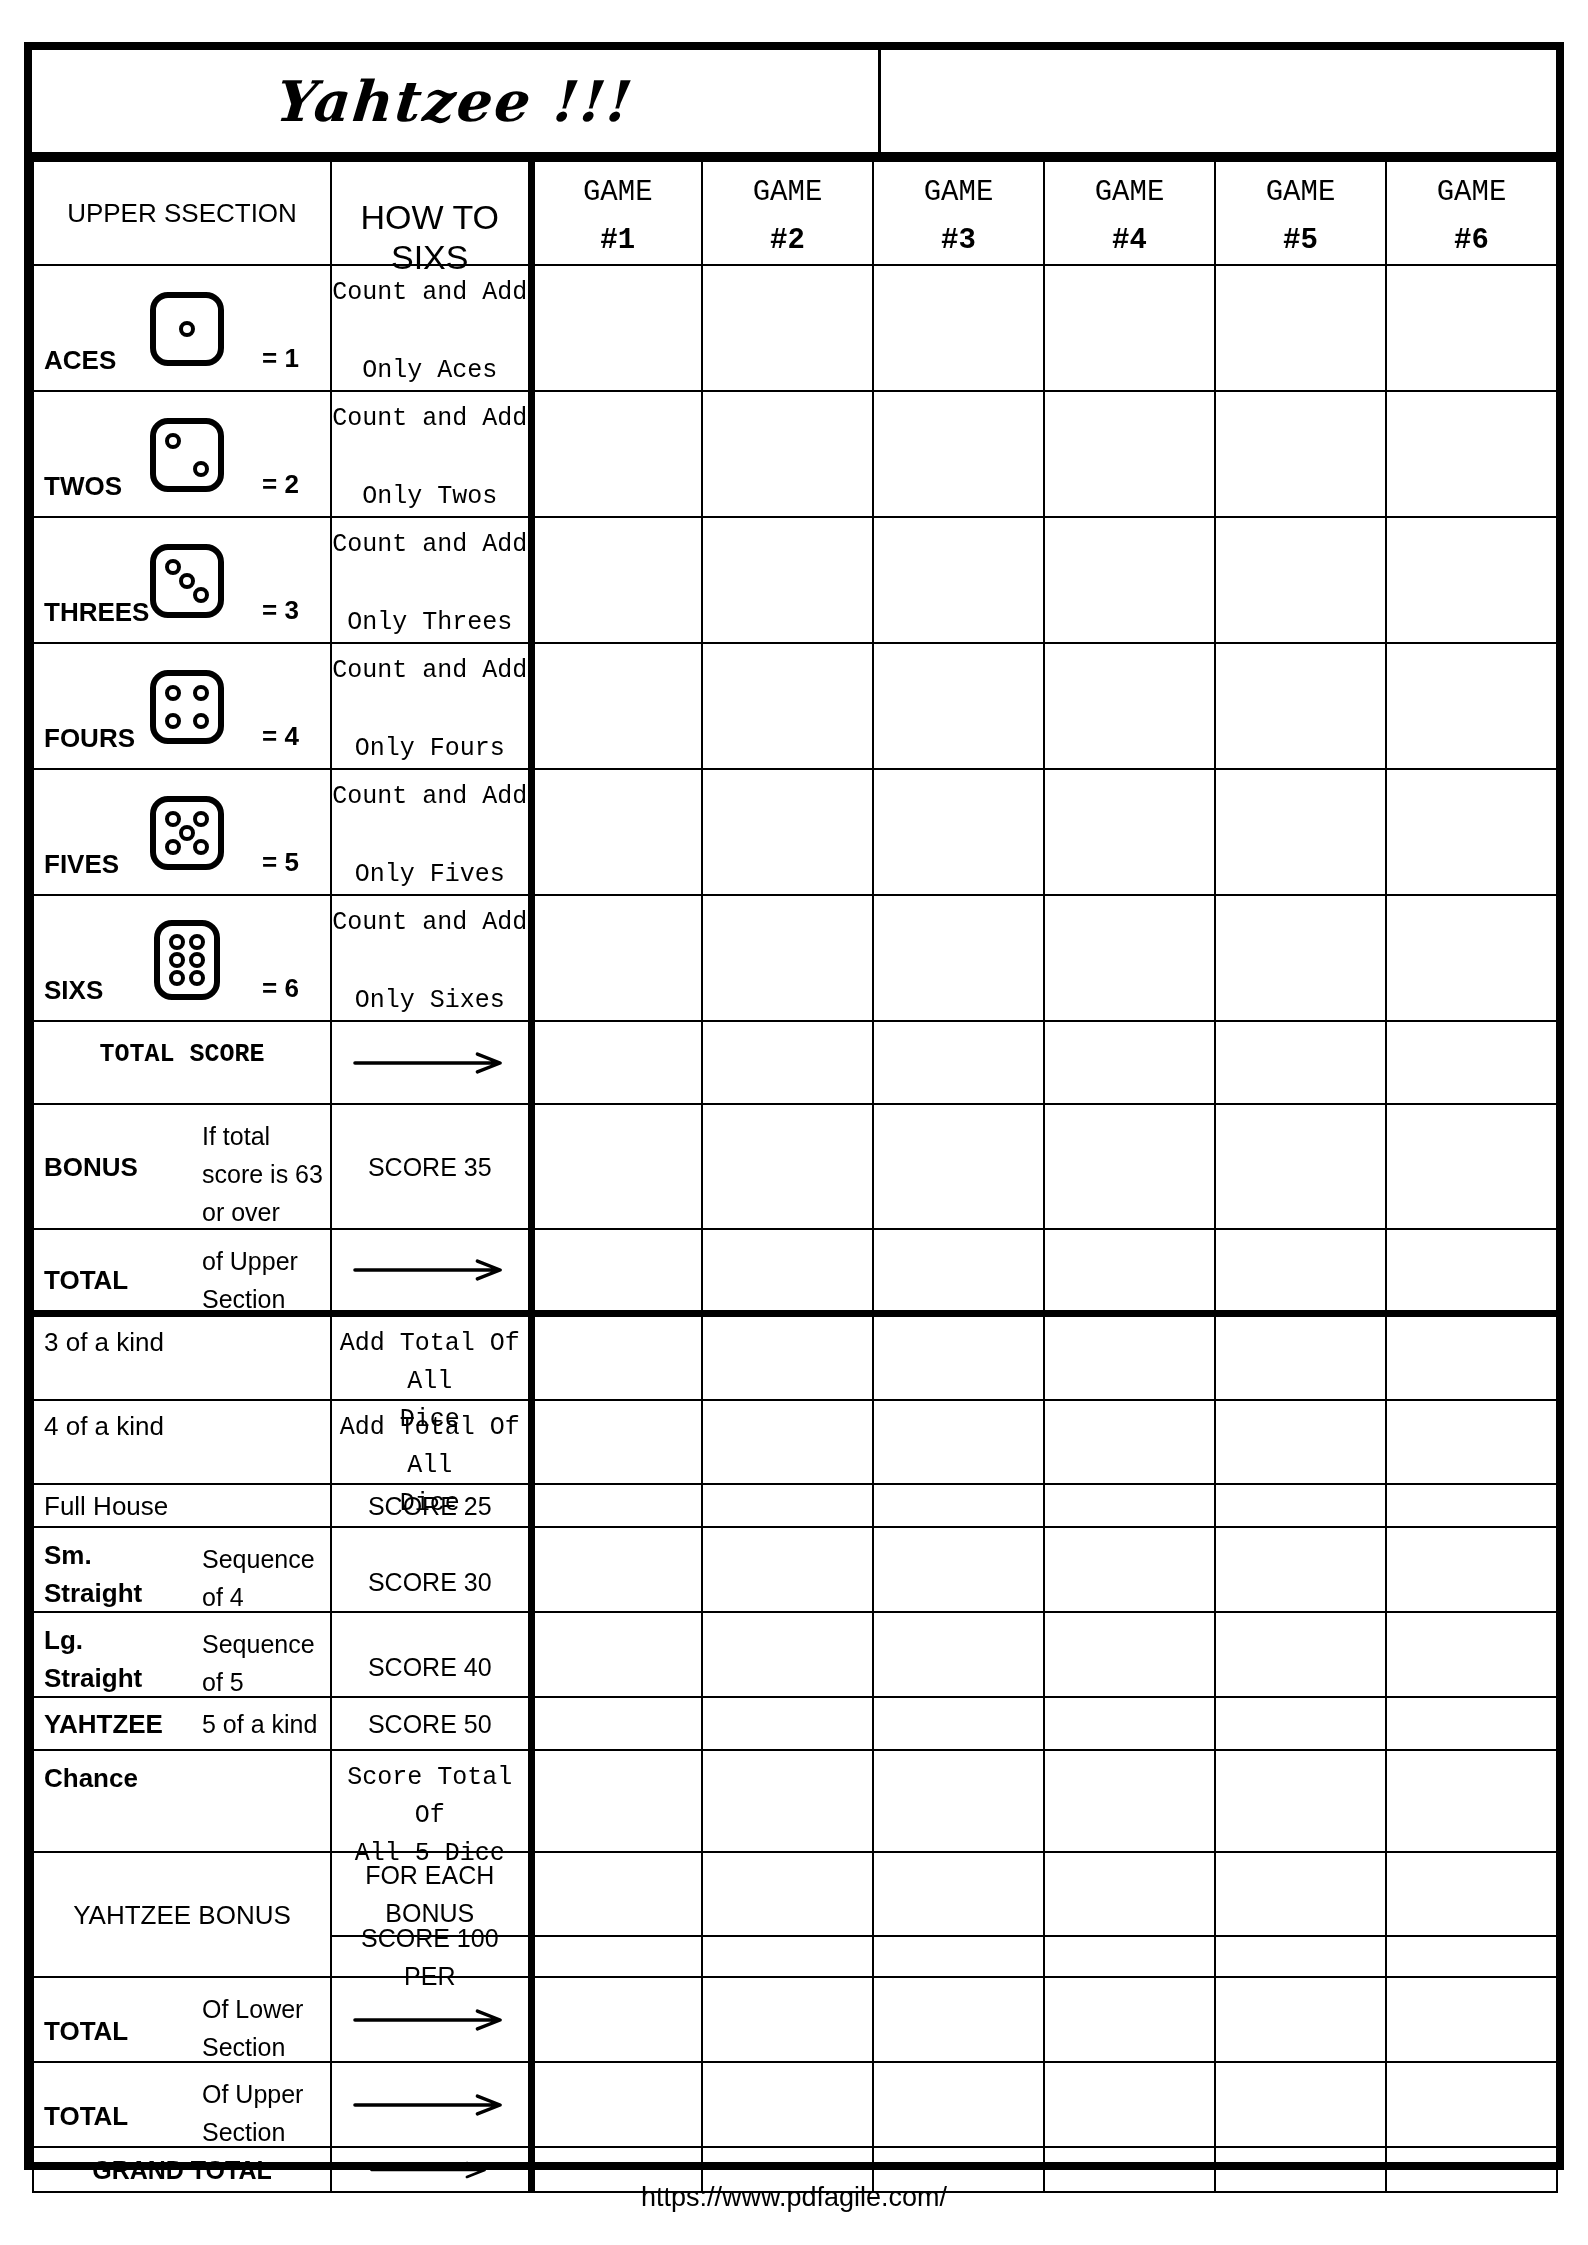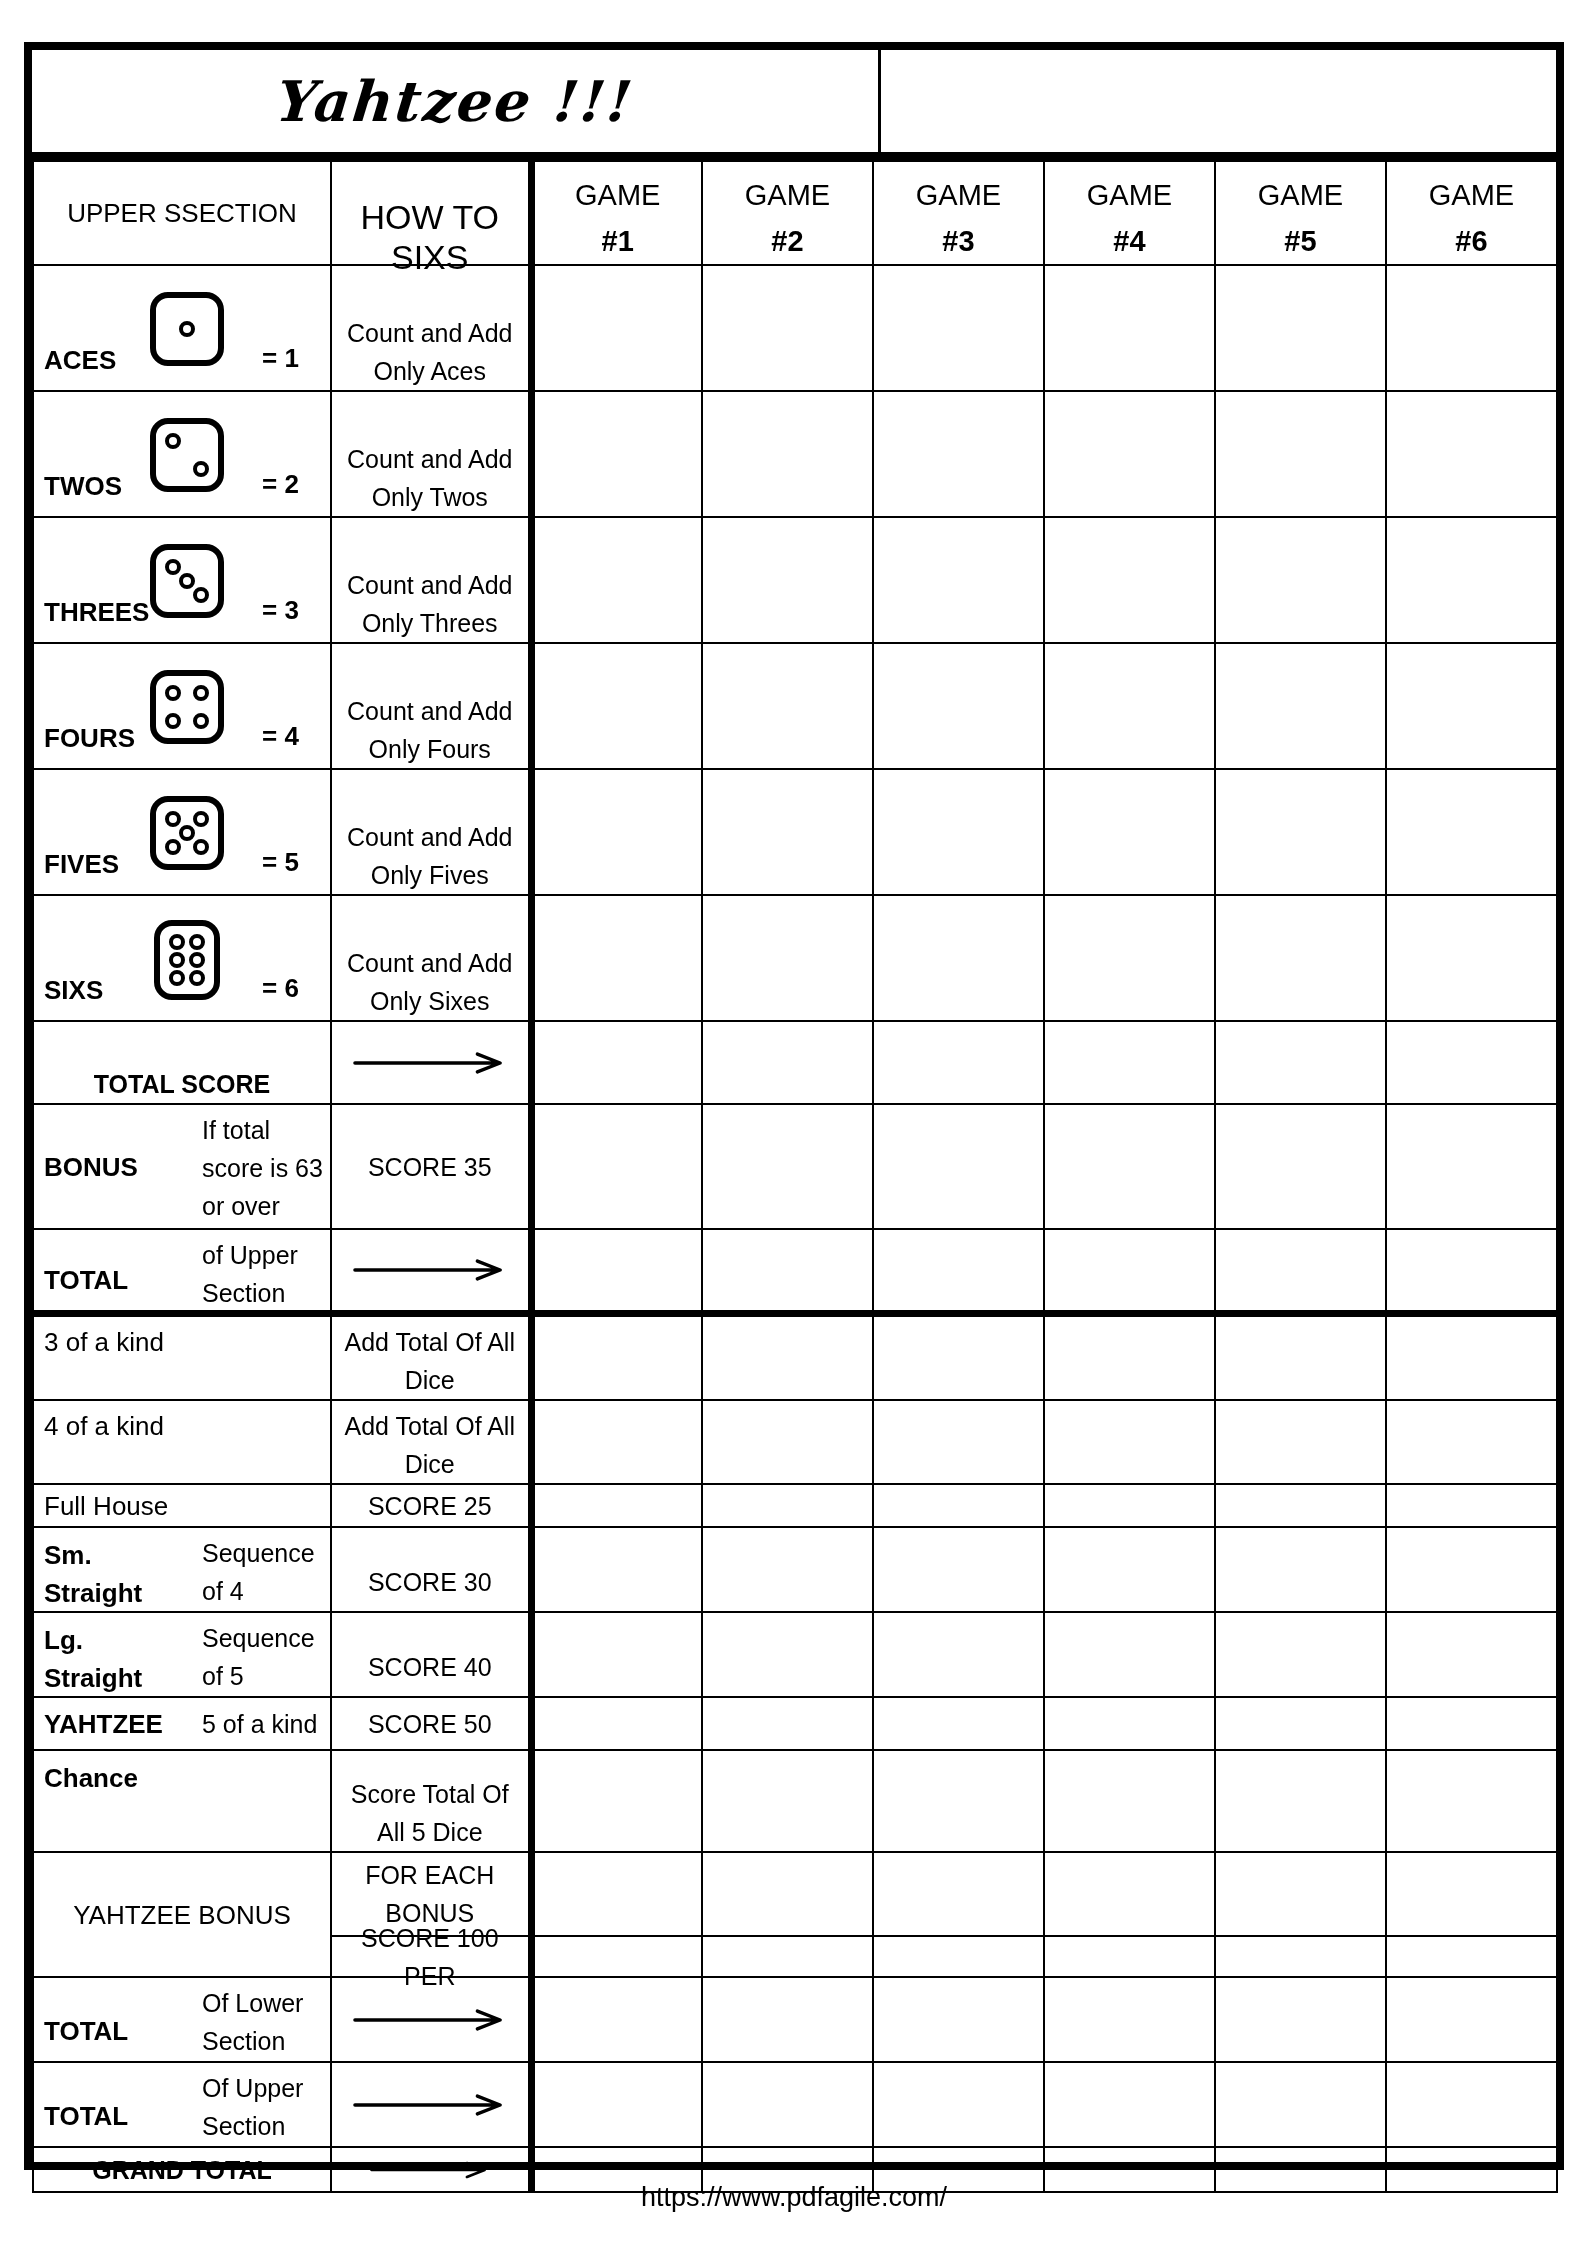--- a/index.html
+++ b/index.html
@@ -23,35 +23,35 @@
   .name-cell{flex:1;display:flex;align-items:flex-end;padding:0 0 14px 22px;box-sizing:border-box;}
   .name-label{font-weight:bold;font-size:34px;line-height:34px;}
   .name-line{display:inline-block;width:405px;height:30px;border-bottom:5px solid #000;margin-left:2px;}
   
   table{border-collapse:collapse;table-layout:fixed;width:100%;}
   col.c1{width:298px;} col.c2{width:200px;} col.cg{width:171px;}
   td{border:2px solid #000;padding:0;position:relative;vertical-align:top;font-size:25px;}
   td.hc{border-right:7px solid #000;}
   tr.thick-bottom td{border-bottom:7px solid #000;}
   .fill{position:absolute;inset:0;display:flex;flex-direction:column;align-items:center;justify-content:center;box-sizing:border-box;}
-  .fill.top{justify-content:flex-end;padding-top:8px;}
+  .fill.top{justify-content:space-between;padding-top:8px;font-family:Liberation Mono, monospace;}
   .fill.low{justify-content:flex-end;padding-bottom:10px;}
   .ln{display:block;line-height:38px;text-align:center;}
   .b{font-weight:bold;}
   
   .hdr .ln{line-height:40px;}
   .gh .ln{line-height:46px;font-size:29px;}
   .gh .num{font-weight:bold;}
   .hdr-left{font-size:26px;}
   
   .lbl-b{position:absolute;left:10px;bottom:14px;font-weight:bold;font-size:26px;}
   .lbl-t{position:absolute;left:10px;top:10px;font-size:26px;}
   .lbl-bold-t{position:absolute;left:10px;top:8px;font-weight:bold;font-size:26px;line-height:38px;}
   .lbl-mid{position:absolute;left:10px;top:50%;transform:translateY(-50%);font-weight:bold;font-size:26px;}
-  .sub{position:absolute;left:168px;top:6px;font-size:25px;line-height:38px;}
+  .sub{position:absolute;left:168px;top:12px;font-size:25px;line-height:38px;}
   .sub.mid{top:50%;transform:translateY(-50%);}
   .sub3{line-height:40px;}
   .eq{position:absolute;left:228px;bottom:16px;font-weight:bold;font-size:26px;}
   .die{position:absolute;left:116px;bottom:24px;width:74px;height:74px;border:6px solid #000;
        border-radius:18px;background:#fff;box-sizing:border-box;}
   .die-6{width:66px;height:80px;left:120px;bottom:20px;}
   .pip{position:absolute;width:16px;height:16px;border:4.5px solid #000;background:#fff;border-radius:50%;
        transform:translate(-50%,-50%);box-sizing:border-box;}
   .p-tl{left:28%;top:28%}.p-tr{left:72%;top:28%}.p-c{left:50%;top:50%}
   .p-bl{left:28%;top:72%}.p-br{left:72%;top:72%}.p-ml{left:28%;top:50%}.p-mr{left:72%;top:50%}

